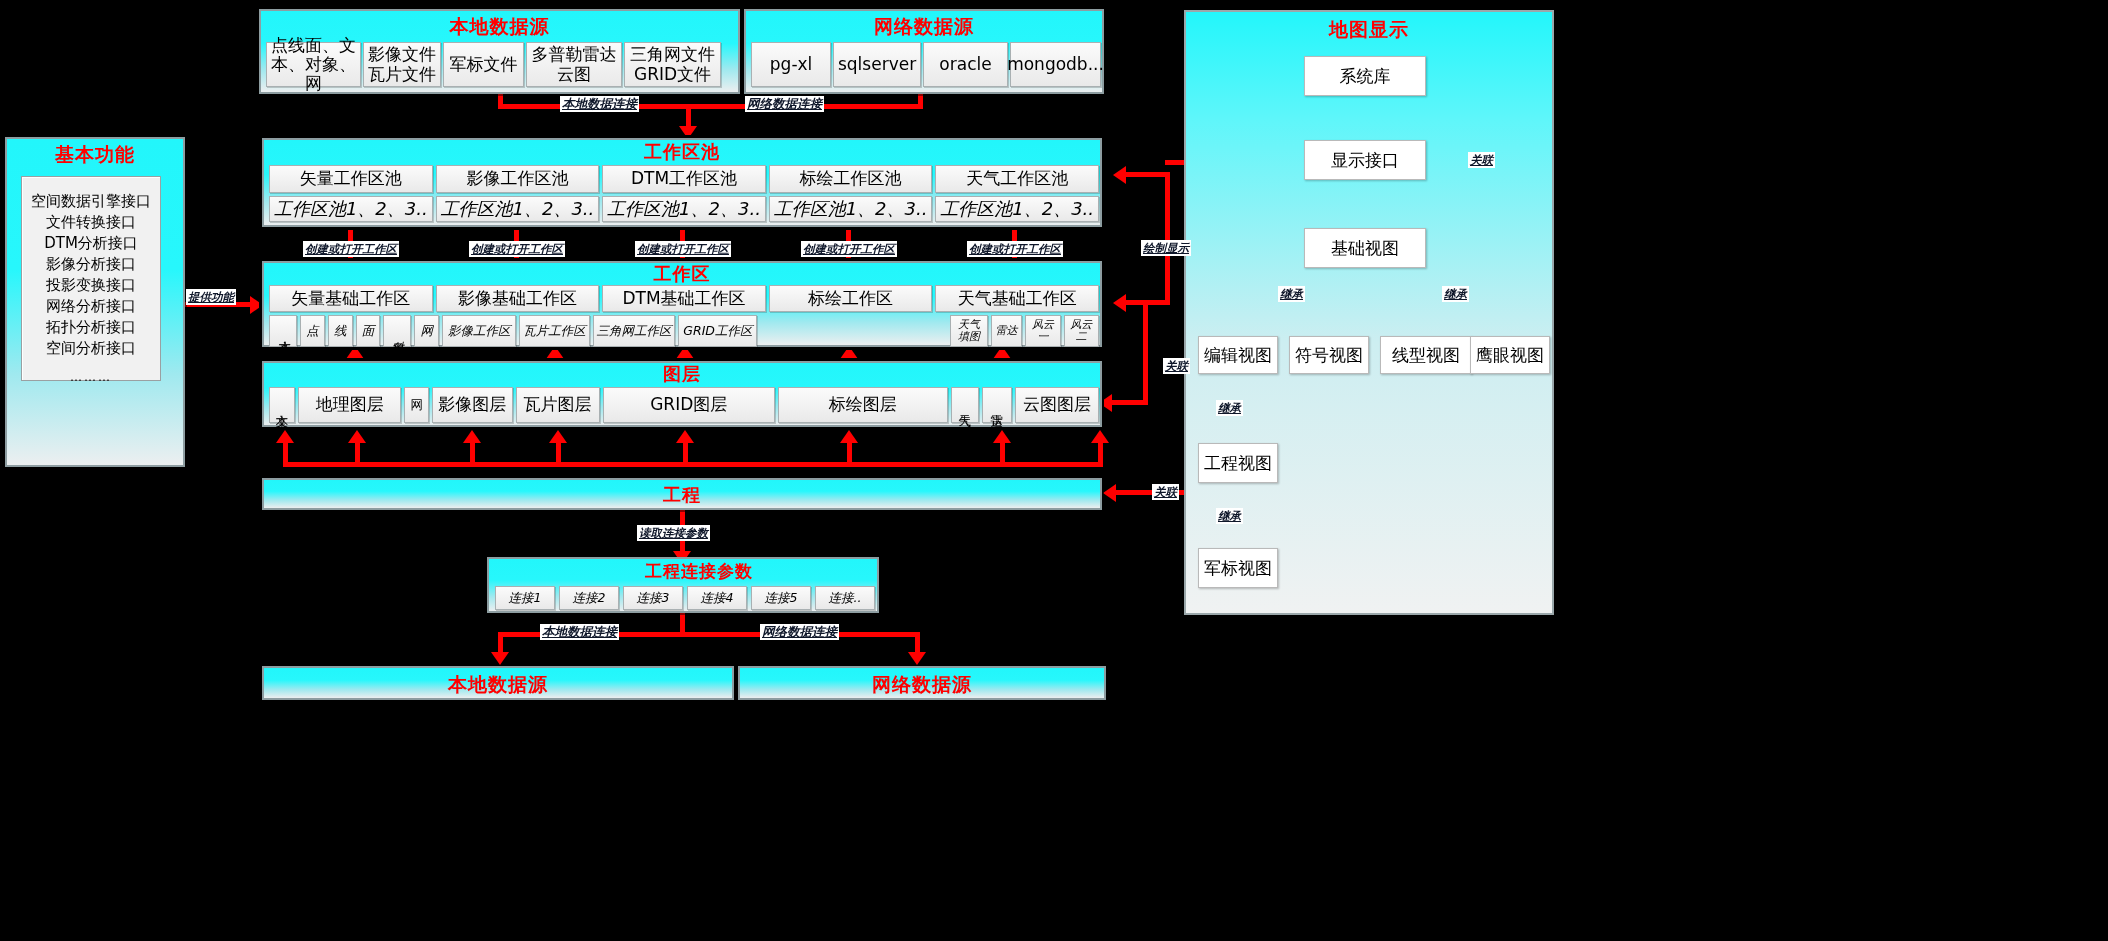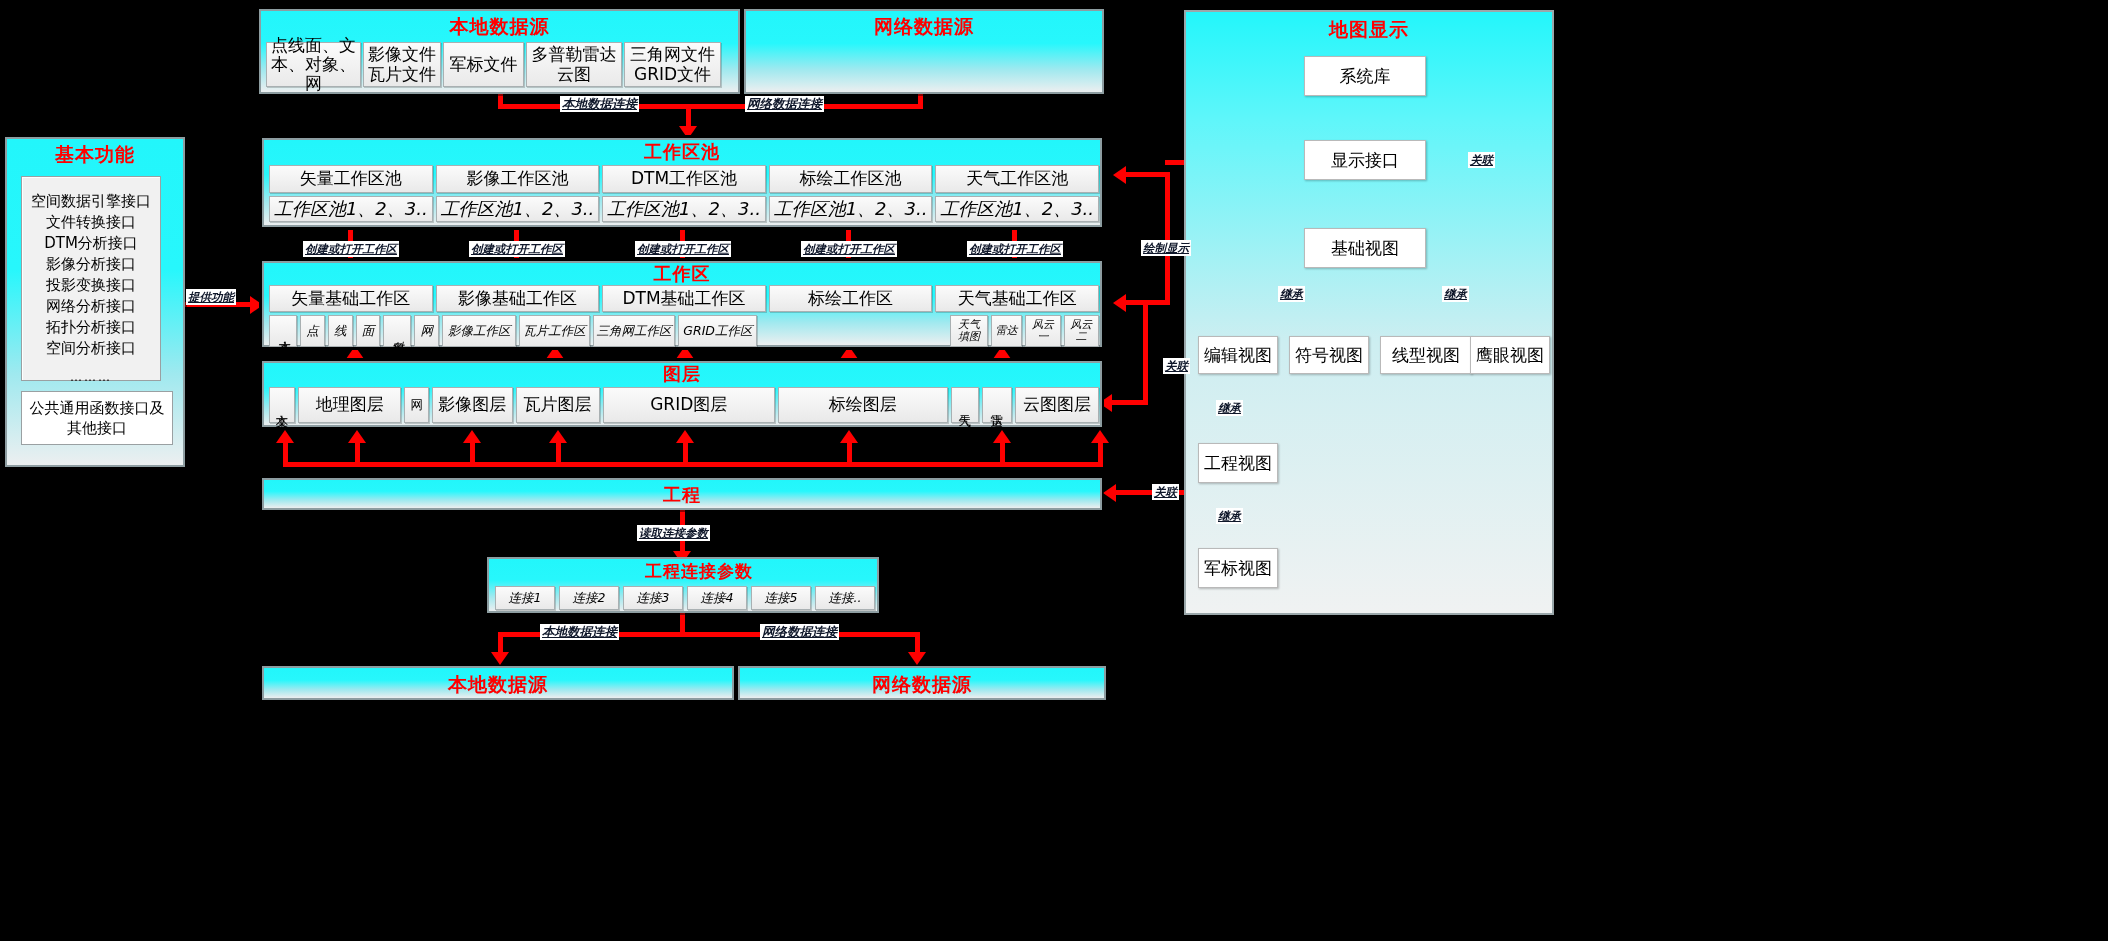--- a/index.html
+++ b/index.html
@@ -178,40 +178,43 @@
         <span>多普勒雷达<br>云图</span>
       </div>
     <div class="cell" style="width:95px;">
         <span>三角网文件<br>GRID文件</span>
       </div>
   </div>
 </div>
 
 <div class="abs panel" style="left:744px;top:9px;width:360px;height:85px;">
   <div class="panel-title">网络数据源</div>
+  <div class="abs" style="left:5px;top:31px;width:350px;height:45px;display:flex;gap:2px;">
+    <div class="cell" style="width:80px;">pg-xl</div>
+    <div class="cell" style="width:88px;">sqlserver</div>
+    <div class="cell" style="width:85px;">oracle</div>
+    <div class="cell" style="width:89px;">mongodb...</div>
+  </div>
 </div>
 
 <div class="elbl" style="left:560px;top:96px;">本地数据连接</div>
 <div class="elbl" style="left:745px;top:96px;">网络数据连接</div>
 
 <div class="abs panel" style="left:5px;top:137px;width:180px;height:330px;">
   <div class="panel-title">基本功能</div>
   <div class="abs iflist" style="left:14px;top:37px;width:140px;height:205px;">
     <div>空间数据引擎接口</div>
     <div>文件转换接口</div>
     <div>DTM分析接口</div>
     <div>影像分析接口</div>
     <div>投影变换接口</div>
     <div>网络分析接口</div>
     <div>拓扑分析接口</div>
     <div>空间分析接口</div>
     <div style="font-size:12px;letter-spacing:2px;padding-top:8px;">………</div>
-  </div>
-  <div class="abs ifbox" style="left:14px;top:252px;width:152px;height:54px;">
-    <span><span>公共通用函数接口及</span><br><span>其他接口</span></span>
   </div>
 </div>
 <div class="elbl sm" style="left:186px;top:289px;">提供功能</div>
 
 <div class="abs" style="left:259px;top:135px;width:845px;height:95px;background:#000;"></div>
 <div class="abs panel" style="left:262px;top:138px;width:840px;height:89px;">
   <div class="panel-title" style="line-height:24px;font-size:18px;">工作区池</div>
   <div class="abs" style="left:5px;top:25px;width:830px;height:28px;display:flex;gap:3px;">
     <div class="cell" style="flex:1;">矢量工作区池</div>
     <div class="cell" style="flex:1;">影像工作区池</div>

